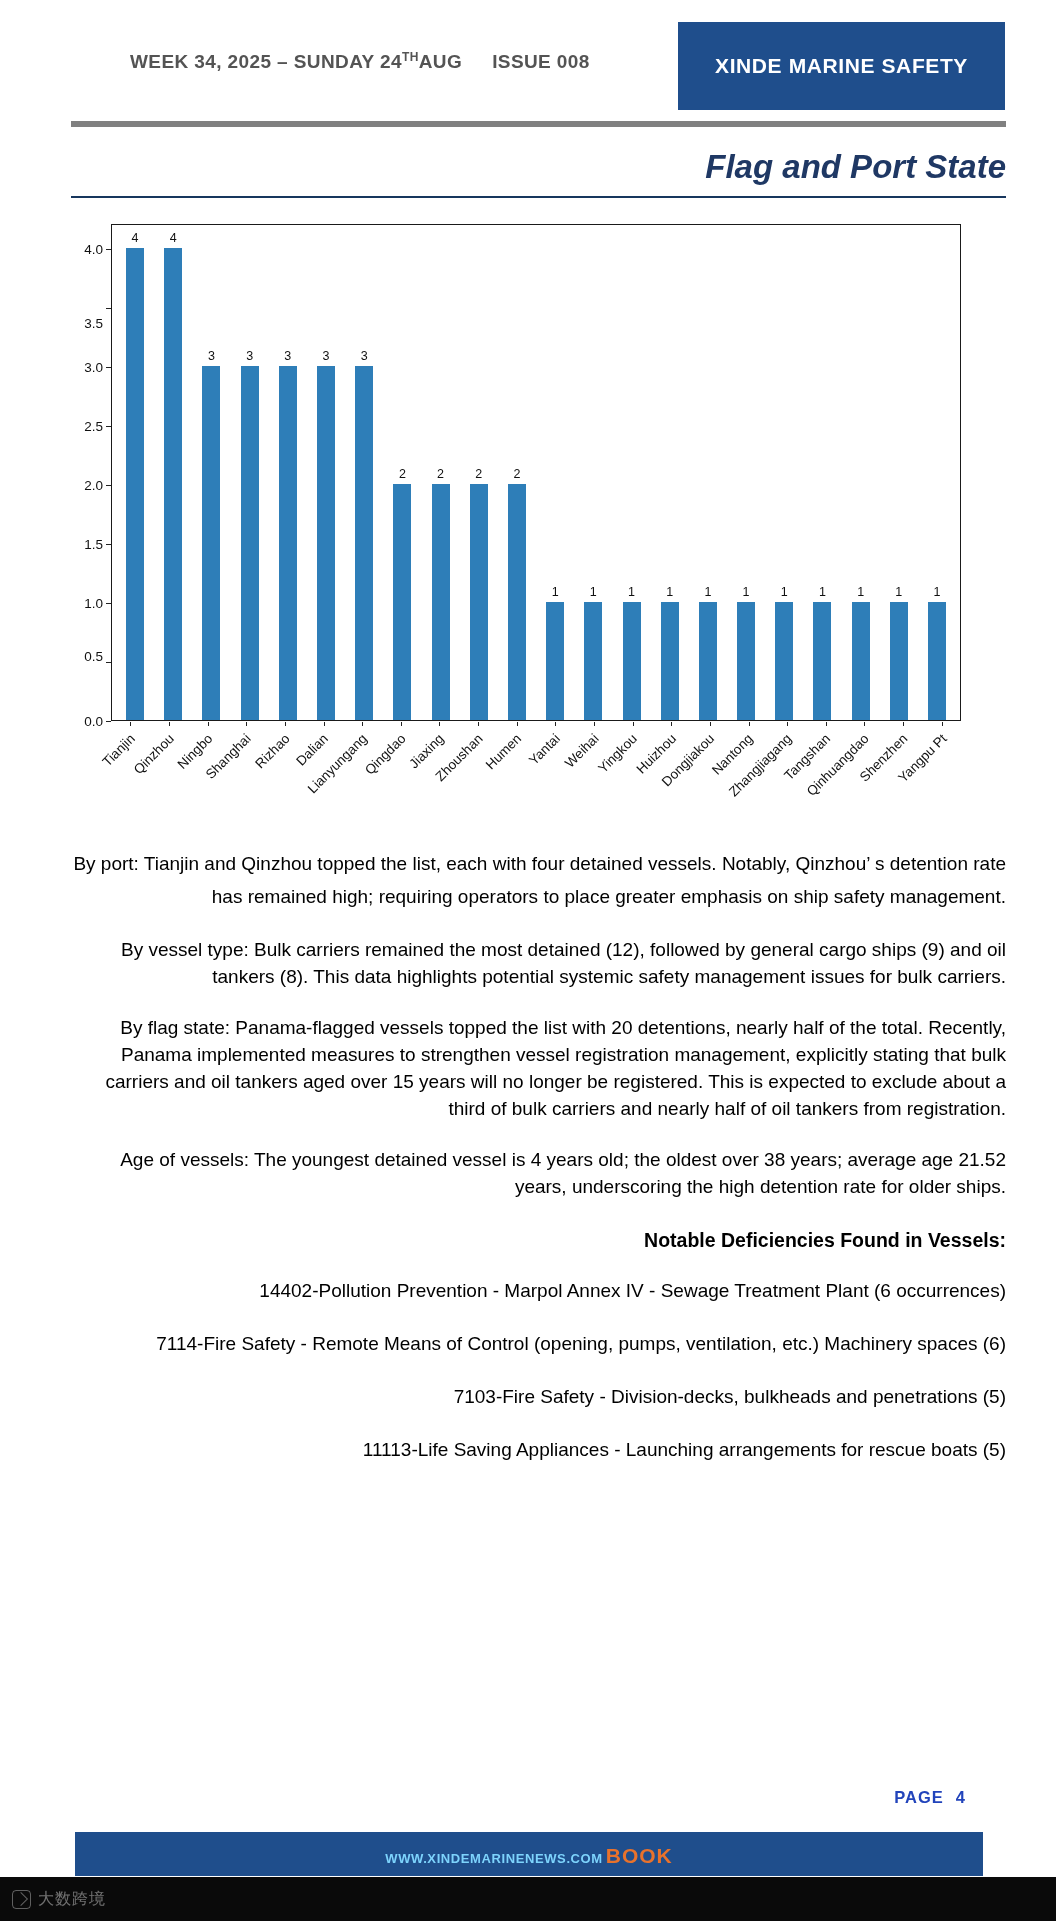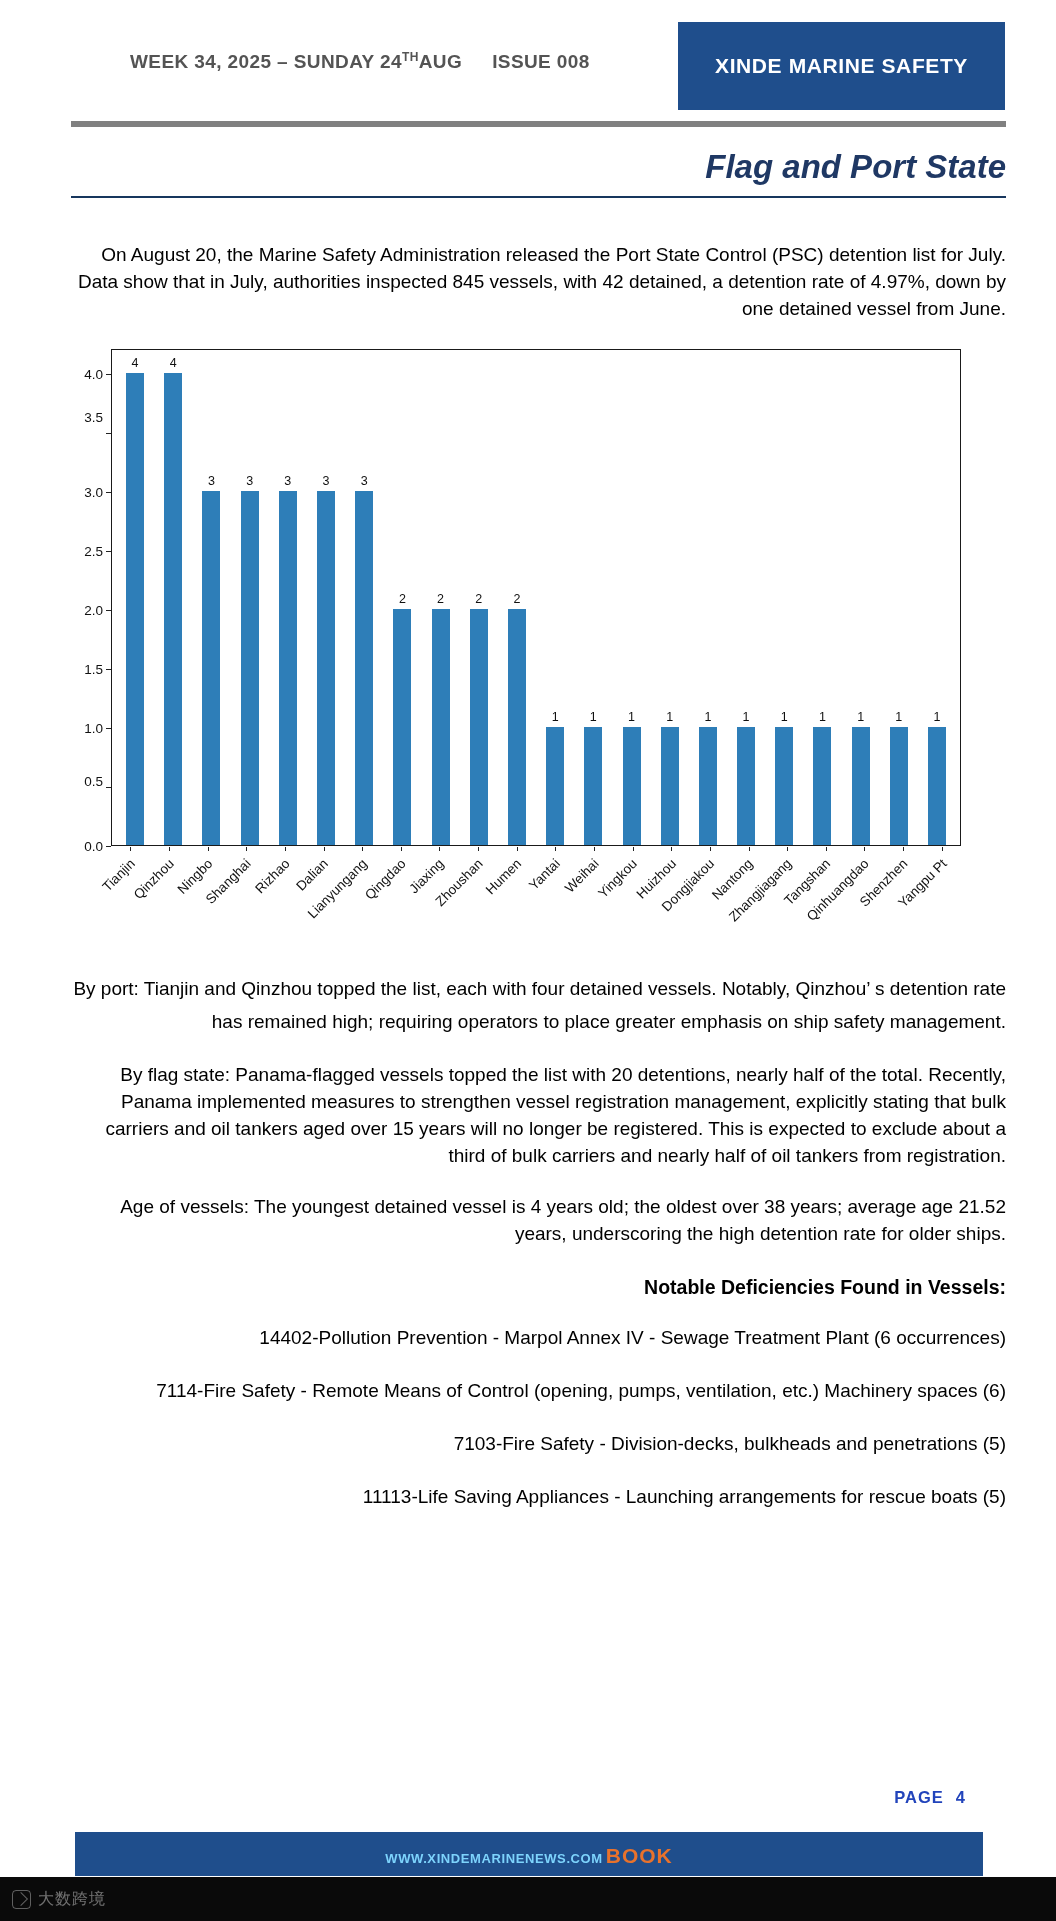--- a/index.html
+++ b/index.html
@@ -119,39 +119,38 @@
     <span>WEEK 34, 2025 – SUNDAY 24</span><sup>TH</sup><span>AUG</span><span class="issue">ISSUE 008</span>
   </div>
   <div class="brand-box" style="background:#1F4E8C;">
     <span>XINDE MARINE SAFETY</span>
   </div>
   <div class="gray-rule"></div>
 
   <div class="content">
     <div class="section-title">Flag and Port State</div>
 
-    <p class="body-text intro">On August 20, the Marine Safety Administration released the Port State Control (PSC) detention list for July. Data show that in July, authorities inspected 845 vessels, with 42 detained, a detention rate of 4.97%, down by one detained vessel from June.</p>
 
     <div class="chart-wrap">
       <div class="chart-yaxis">
           <div class="ytick-label" style="top: 497px;">0.0</div>
           <div class="ytick-mark" style="top: 497px;"></div>
           <div class="ytick-label" style="top: 432px;">0.5</div>
           <div class="ytick-mark" style="top: 438px;"></div>
           <div class="ytick-label" style="top: 379px;">1.0</div>
           <div class="ytick-mark" style="top: 379px;"></div>
           <div class="ytick-label" style="top: 320px;">1.5</div>
           <div class="ytick-mark" style="top: 320px;"></div>
           <div class="ytick-label" style="top: 261px;">2.0</div>
           <div class="ytick-mark" style="top: 261px;"></div>
           <div class="ytick-label" style="top: 202px;">2.5</div>
           <div class="ytick-mark" style="top: 202px;"></div>
           <div class="ytick-label" style="top: 143px;">3.0</div>
           <div class="ytick-mark" style="top: 143px;"></div>
-          <div class="ytick-label" style="top: 68px;">3.5</div>
+          <div class="ytick-label" style="top: 99px;">3.5</div>
           <div class="ytick-mark" style="top: 84px;"></div>
           <div class="ytick-label" style="top: 25px;">4.0</div>
           <div class="ytick-mark" style="top: 25px;"></div>
         </div>
       <div class="chart-frame">
         <div class="chart-bars">
             <div class="bar-slot">
               <div class="bar" style="height: 472px; background: rgb(46, 126, 184);">
                 <div class="bar-value">4</div>
               </div>
@@ -349,20 +348,21 @@
             <span>Shenzhen</span>
           </div>
           <div class="xtick" style="left: 97.7273%;"></div>
           <div class="xlabel" style="left: 97.7273%;">
             <span>Yangpu Pt</span>
           </div>
         </div>
     </div>
 
     <p class="body-text loose">By port: Tianjin and Qinzhou topped the list, each with four detained vessels. Notably, Qinzhou’ s detention rate has remained high; requiring operators to place greater emphasis on ship safety management.</p>
+    <p class="body-text">By vessel type: Bulk carriers remained the most detained (12), followed by general cargo ships (9) and oil tankers (8). This data highlights potential systemic safety management issues for bulk carriers.</p>
     <p class="body-text">By flag state: Panama-flagged vessels topped the list with 20 detentions, nearly half of the total. Recently, Panama implemented measures to strengthen vessel registration management, explicitly stating that bulk carriers and oil tankers aged over 15 years will no longer be registered. This is expected to exclude about a third of bulk carriers and nearly half of oil tankers from registration.</p>
     <p class="body-text">Age of vessels: The youngest detained vessel is 4 years old; the oldest over 38 years; average age 21.52 years, underscoring the high detention rate for older ships.</p>
 
     <div class="def-heading">Notable Deficiencies Found in Vessels:</div>
     <p class="body-text def-item">14402-Pollution Prevention - Marpol Annex IV - Sewage Treatment Plant (6 occurrences)</p>
     <p class="body-text def-item">7114-Fire Safety - Remote Means of Control (opening, pumps, ventilation, etc.) Machinery spaces (6)</p>
     <p class="body-text def-item">7103-Fire Safety - Division-decks, bulkheads and penetrations (5)</p>
     <p class="body-text def-item">11113-Life Saving Appliances - Launching arrangements for rescue boats (5)</p>
   </div>
 

